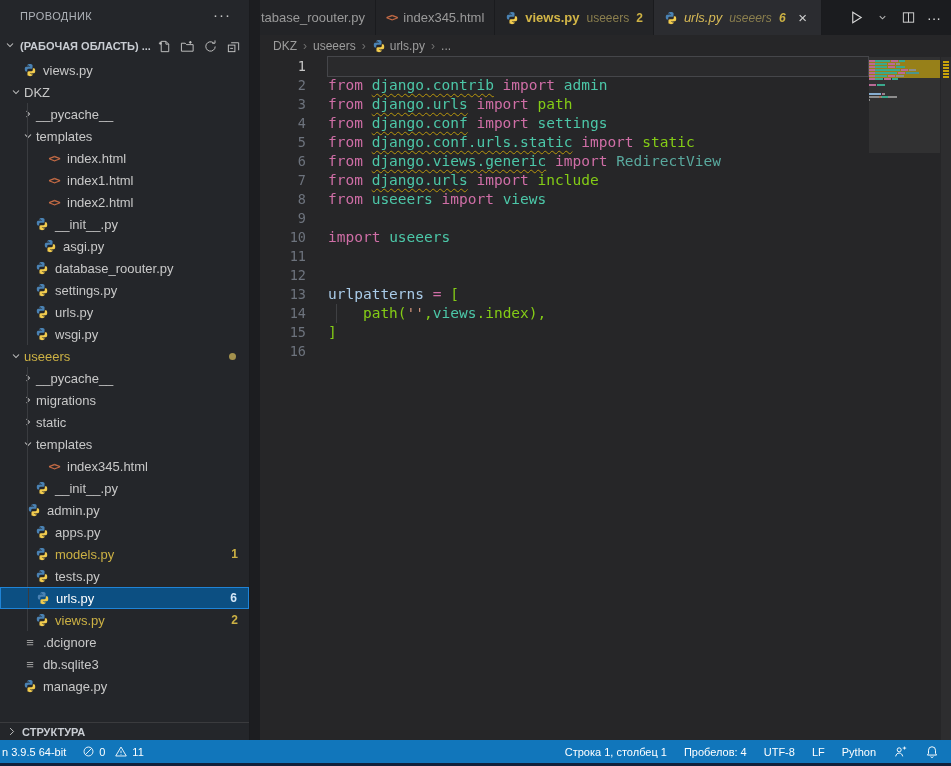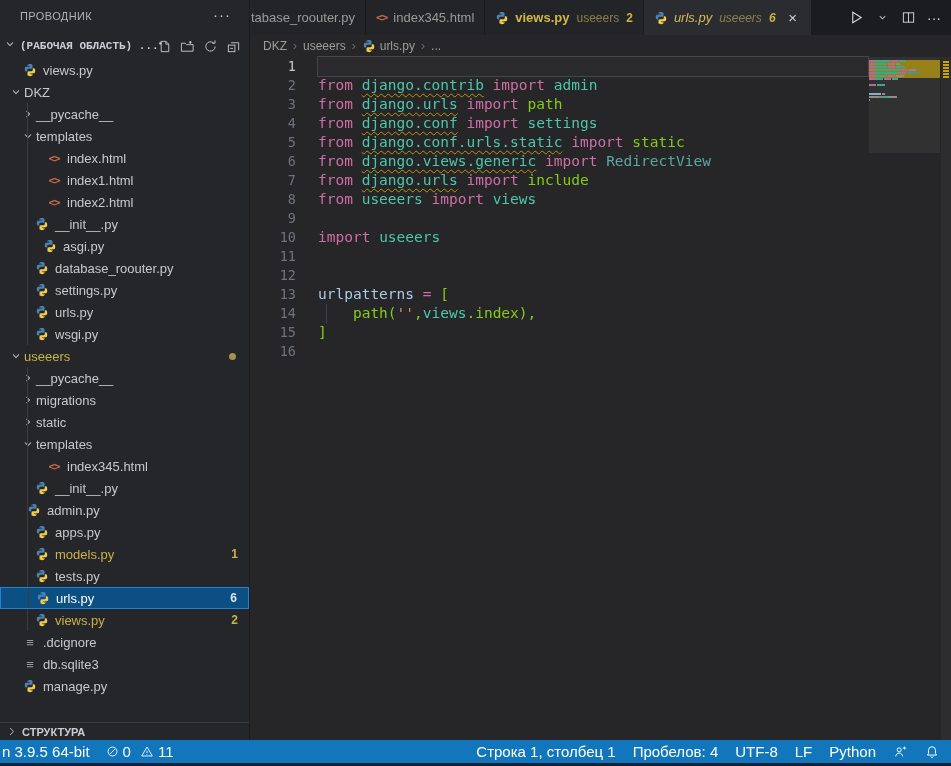--- a/index.html
+++ b/index.html
@@ -4,21 +4,21 @@
 <style>
   html,body{margin:0;padding:0;background:#1c1d20;}
   #app{position:relative;width:951px;height:766px;overflow:hidden;
        font-family:"Liberation Sans",sans-serif;color:#c8c8c8;font-size:13px;
        -webkit-font-smoothing:antialiased;}
   
   #sidebar{position:absolute;left:0;top:0;width:250px;height:740px;background:#24262a;border-right:1px solid #1a1b1e;box-sizing:border-box;}
   #explorer-titlebar{position:absolute;left:0;top:0;width:100%;height:35px;}
   #explorer-title{position:absolute;left:20px;top:10px;font-size:11px;color:#aeb2b8;letter-spacing:.4px;}
   #explorer-more{position:absolute;right:18px;top:6px;color:#c5c5c5;font-size:15px;letter-spacing:1px;cursor:pointer;}
-  #ws-header{position:absolute;left:0;top:35px;width:100%;height:22px;display:flex;align-items:center;font-family:Liberation Mono, monospace;}
+  #ws-header{position:absolute;left:0;top:35px;width:100%;height:22px;display:flex;align-items:center;}
   #ws-chevron{margin-left:4px;width:14px;color:#c5c5c5;}
   #ws-label{font-weight:bold;font-size:11px;color:#c9cdd3;margin-left:2px;white-space:nowrap;}
   #ws-actions{position:absolute;right:8px;top:3px;display:flex;gap:7px;}
   .hact{width:16px;height:16px;display:flex;align-items:center;justify-content:center;cursor:pointer;}
   .hact svg{stroke:#c5c5c5;fill:none;stroke-width:1;}
   #tree{position:absolute;left:0;top:59px;width:100%;}
   .trow{position:relative;height:22px;display:flex;align-items:center;box-sizing:border-box;cursor:pointer;white-space:nowrap;}
   .trow .chev{width:16px;display:flex;justify-content:center;color:#c5c5c5;flex:none;}
   .trow .spacer{width:14px;flex:none;}
   .trow .ficon{width:16px;margin-right:5px;display:flex;align-items:center;justify-content:center;flex:none;}
@@ -29,21 +29,21 @@
   .trow .badge{position:absolute;right:11px;color:#ccb144;font-size:12px;font-weight:bold;}
   .trow.selected .badge{color:#d5e7f7;}
   .trow .gdot{position:absolute;right:13px;width:7px;height:7px;border-radius:50%;background:#a3914d;}
   .trow .guide{position:absolute;left:27px;top:0;bottom:0;width:1px;background:#3a3c40;}
   .htmlglyph{color:#c56b45;font-family:"DejaVu Sans Mono",monospace;font-size:11px;font-weight:bold;letter-spacing:-1px;}
   .cfgglyph{color:#9a9a9a;font-size:13px;}
   #outline-header{position:absolute;left:0;top:722px;width:100%;height:18px;border-top:1px solid #3a3b3e;display:flex;align-items:center;}
   #outline-chevron{margin-left:6px;color:#c5c5c5;width:12px;}
   #outline-label{font-weight:bold;font-size:11px;color:#c9cdd3;margin-left:4px;}
   
-  #editor{position:absolute;left:250px;top:0;right:0;height:740px;background:#262628;}
+  #editor{position:absolute;left:260px;top:0;right:0;height:740px;background:#262628;}
   #tabbar{position:absolute;left:0;top:0;right:0;height:35px;background:#1b1c1f;display:flex;}
   .tab{height:35px;display:flex;align-items:center;padding:0 10px;background:#232427;border-right:1px solid #1a1b1e;cursor:pointer;white-space:nowrap;}
   .tab.active{background:#2b2c30;}
   .tab .ticon{margin-right:6px;display:flex;align-items:center;}
   .tab .fname{color:#9a9a9a;}
   .tab.mod .fname{color:#d3b647;font-weight:bold;}
   .tab.active .fname{font-style:italic;font-weight:normal;color:#d7ba56;}
   .tab .suffix{margin-left:7px;font-size:12px;color:#8b7f4e;}
   .tab.active .suffix{font-style:italic;}
   .tab .tbadge{margin-left:7px;font-size:12px;font-weight:bold;color:#ccb144;}
@@ -68,21 +68,21 @@
   .iguide{position:absolute;left:8px;top:0;bottom:0;width:1px;background:#3f4043;}
   
   #minimap{position:absolute;top:57px;right:11px;width:71px;height:140px;cursor:pointer;}
   .mline{position:relative;height:3px;}
   .mline span{display:inline-block;height:2px;vertical-align:top;}
   #map-warn{position:absolute;left:0;width:71px;background:rgba(214,178,10,0.62);}
   #map-slider{position:absolute;left:0;top:0;width:71px;height:96px;background:rgba(255,255,255,0.05);}
   #ruler{position:absolute;top:57px;right:0;width:10px;bottom:0;background:rgba(255,255,255,0.035);}
   .rmark{position:absolute;left:2px;width:6px;height:2px;background:#c8a30a;}
   
-  #statusbar{position:absolute;left:0;top:740px;width:100%;height:23px;background:#1176bb;color:#fff;font-size:15px;display:flex;align-items:center;}
+  #statusbar{position:absolute;left:0;top:740px;width:100%;height:23px;background:#1176bb;color:#fff;font-size:11px;display:flex;align-items:center;}
   #statusbar-pad{position:absolute;left:0;top:763px;width:100%;height:3px;background:#11203a;}
   #sb-left{display:flex;align-items:center;gap:16px;margin-left:2px;}
   #sb-right{margin-left:auto;display:flex;align-items:center;gap:17px;padding-right:12px;}
   .sbi{display:flex;align-items:center;gap:4px;cursor:pointer;white-space:nowrap;}
   .sbi svg{stroke:#fff;fill:none;stroke-width:1.1;}
 </style>
 </head>
 <body>
 
 <div id="app">

